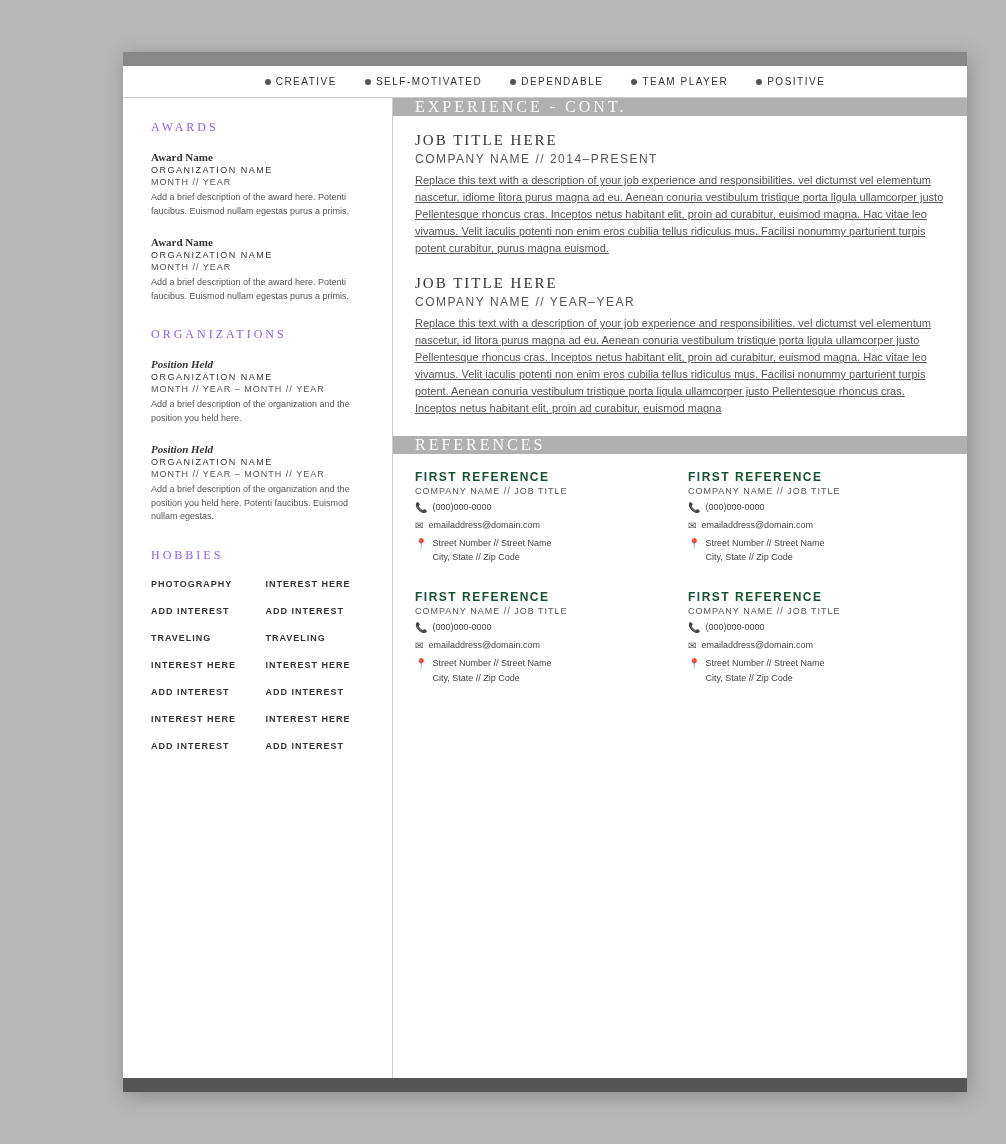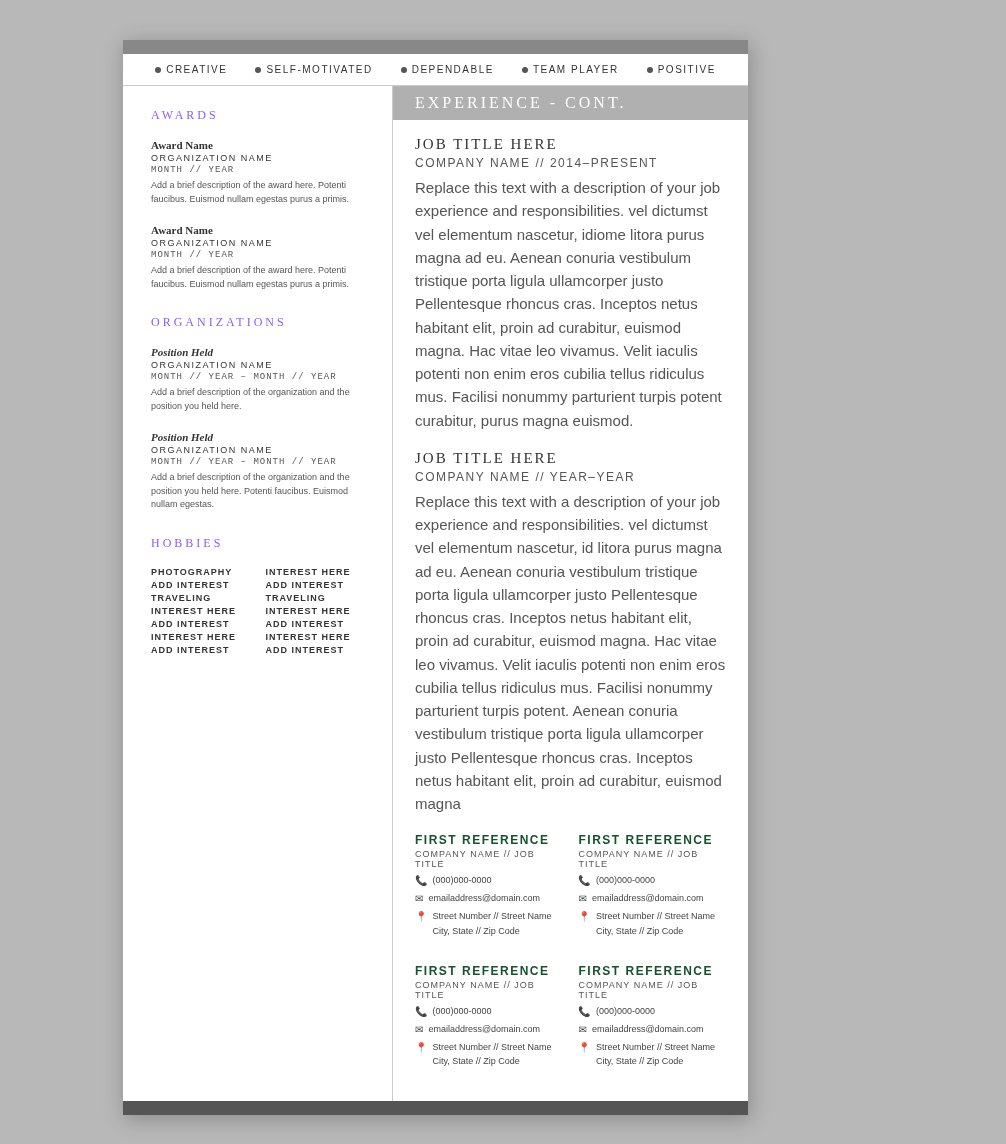--- a/index.html
+++ b/index.html
@@ -11,21 +11,21 @@
       min-height: 1144px;
       font-family: Georgia, 'Times New Roman', serif;
     }
     .page-wrapper {
       position: relative;
       width: 760px;
       margin: 40px auto;
     }
     .resume-page {
       background: #fff;
-      width: 625px;
+      width: 844px;
       min-height: 1040px;
       box-shadow: 2px 4px 20px rgba(0,0,0,0.25);
       display: flex;
       flex-direction: column;
     }
     
     .top-header {
       background: #888;
       height: 14px;
       width: 100%;
@@ -103,56 +103,56 @@
       text-transform: uppercase;
       color: #333;
       font-family: Arial, sans-serif;
       margin-bottom: 2px;
     }
     .month-year {
       font-size: 9px;
       letter-spacing: 1px;
       text-transform: uppercase;
       color: #555;
-      font-family: Liberation Mono, monospace;
+      font-family: Liberation Sans, sans-serif;
       margin-bottom: 4px;
     }
     .description-text {
       font-size: 9px;
       color: #555;
       line-height: 1.5;
       font-family: Arial, sans-serif;
     }
     
     .position-name {
       font-size: 11px;
       font-weight: bold;
       font-style: italic;
       color: #333;
       margin-bottom: 2px;
     }
     
     .hobbies-grid {
       display: grid;
       grid-template-columns: 1fr 1fr;
-      gap: 3px 10px;
+      gap: 17px 10px;
       margin-top: 10px;
     }
     .hobby-item {
       font-size: 9px;
       letter-spacing: 1px;
       text-transform: uppercase;
       color: #333;
       font-family: Arial, sans-serif;
       font-weight: bold;
     }
     
     .section-header-bar {
       background: #b0b0b0;
-      padding: 8px 22px;
+      padding: 0 22px;
       margin-bottom: 16px;
     }
     .section-header-bar .section-title {
       color: #fff;
       margin-bottom: 0;
       font-size: 16px;
       letter-spacing: 3px;
     }
     .right-section {
       padding: 0 22px;
@@ -169,24 +169,25 @@
     }
     .company-line {
       font-size: 12px;
       letter-spacing: 1.5px;
       text-transform: uppercase;
       color: #555;
       font-family: Arial, sans-serif;
       margin-bottom: 6px;
     }
     .job-description {
-      font-size: 15px;
+      font-size: 11px;
       color: #555;
       line-height: 1.55;
       font-family: Arial, sans-serif;
+      text-decoration: underline;
     }
     
     .references-wrapper {
       margin-top: 10px;
     }
     .references-grid {
       display: grid;
       grid-template-columns: 1fr 1fr;
       gap: 16px;
       padding: 0 22px;
@@ -338,20 +339,23 @@
           <div class="job-description">Replace this text with a description of your job experience and responsibilities. vel dictumst vel elementum nascetur, idiome litora purus magna ad eu. Aenean conuria vestibulum tristique porta ligula ullamcorper justo Pellentesque rhoncus cras. Inceptos netus habitant elit, proin ad curabitur, euismod magna. Hac vitae leo vivamus. Velit iaculis potenti non enim eros cubilia tellus ridiculus mus. Facilisi nonummy parturient turpis potent curabitur, purus magna euismod.</div>
         </div>
 
         <div class="right-section">
           <div class="job-title">Job Title Here</div>
           <div class="company-line">Company Name // Year–Year</div>
           <div class="job-description">Replace this text with a description of your job experience and responsibilities. vel dictumst vel elementum nascetur, id litora purus magna ad eu. Aenean conuria vestibulum tristique porta ligula ullamcorper justo Pellentesque rhoncus cras. Inceptos netus habitant elit, proin ad curabitur, euismod magna. Hac vitae leo vivamus. Velit iaculis potenti non enim eros cubilia tellus ridiculus mus. Facilisi nonummy parturient turpis potent. Aenean conuria vestibulum tristique porta ligula ullamcorper justo Pellentesque rhoncus cras. Inceptos netus habitant elit, proin ad curabitur, euismod magna</div>
         </div>
 
         <div class="references-wrapper">
+          <div class="section-header-bar">
+            <div class="section-title">References</div>
+          </div>
 
           <div class="references-grid" id="references-grid">
           <div class="reference-item">
     <div class="ref-name">First Reference</div>
     <div class="ref-company">Company Name // Job Title</div>
     <div class="ref-detail">
       <span class="ref-icon">📞</span>
       <span>(000)000-0000</span>
     </div>
     <div class="ref-detail">

